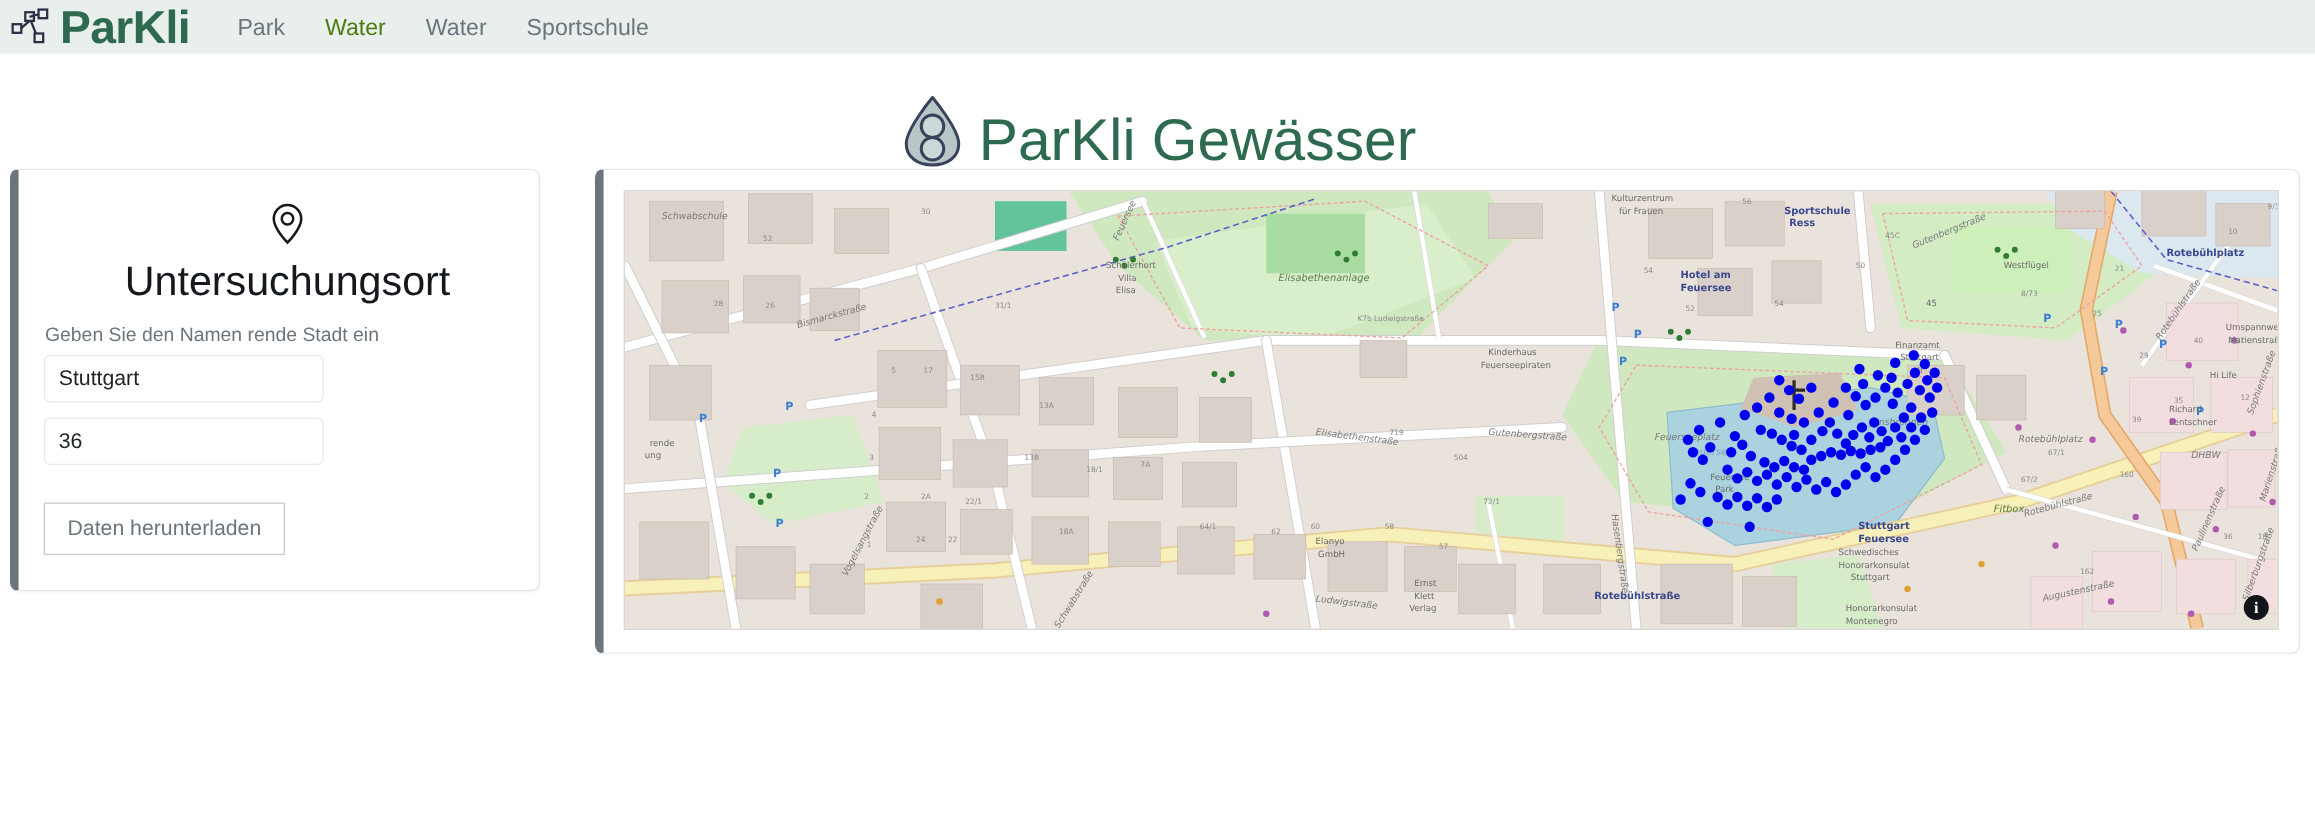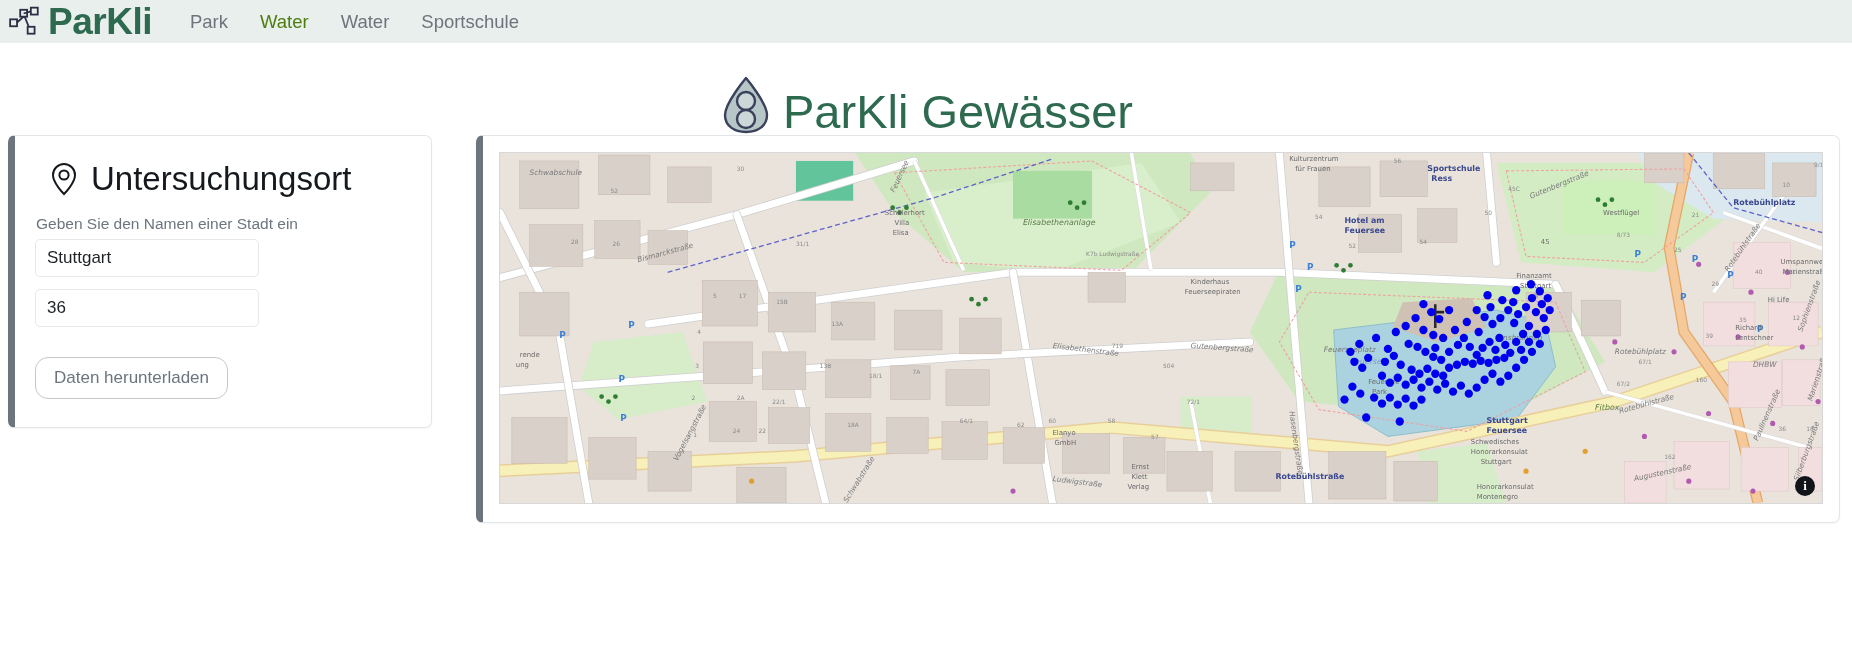--- a/index.html
+++ b/index.html
@@ -79,22 +79,24 @@
   }
 
   
   .panel-left {
     width: 424px;
     flex: 0 0 424px;
     padding: 22px 20px 28px 20px;
   }
   .panel-head {
     display: flex;
+    align-items: center;
     gap: 12px;
     margin: 4px 0 18px 14px;
+    flex-direction: column;
   }
   .pin-icon { width: 30px; height: 34px; display:block; }
   .panel-head-title {
     font-size: 33px;
     color: #15191d;
     line-height: 1;
     font-weight: normal;
     margin: 0;
   }
   .field-label {
@@ -115,21 +117,21 @@
     font-family: "Liberation Sans", sans-serif;
     background: #fff;
     outline: none;
     margin-bottom: 12px;
   }
   .dl-button {
     margin-top: 18px;
     display: inline-block;
     border: 1px solid #c4c9cd;
     background: #ffffff;
-    border-radius: 13px;
+    border-radius: 1px;
     padding: 10px 18px;
     font-size: 17px;
     color: #6c757d;
     font-family: "Liberation Sans", sans-serif;
     cursor: pointer;
   }
 
   
   .panel-right {
     flex: 1 1 auto;
@@ -221,21 +223,21 @@
     <div class="panel-head">
       <span>
         <svg class="pin-icon" viewBox="0 0 30 34">
           <path d="M15 2 C8.9 2 4 6.9 4 13 C4 21.2 15 32 15 32 C15 32 26 21.2 26 13 C26 6.9 21.1 2 15 2 Z" fill="none" stroke="#15191d" stroke-width="2"></path>
           <circle cx="15" cy="13" r="4.6" fill="none" stroke="#15191d" stroke-width="2"></circle>
         </svg>
       </span>
       <h2 class="panel-head-title">Untersuchungsort</h2>
     </div>
 
-    <div class="field-label">Geben Sie den Namen einer Stadt ein</div>
+    <div class="field-label">Geben Sie den Namen rende Stadt ein</div>
     <input class="text-input" type="text" value="Stuttgart" style="">
 
 
     <input class="text-input" type="text" value="36" style="">
 
     <button class="dl-button">Daten herunterladen</button>
   </div>
 
   <div class="card panel-right">
 

